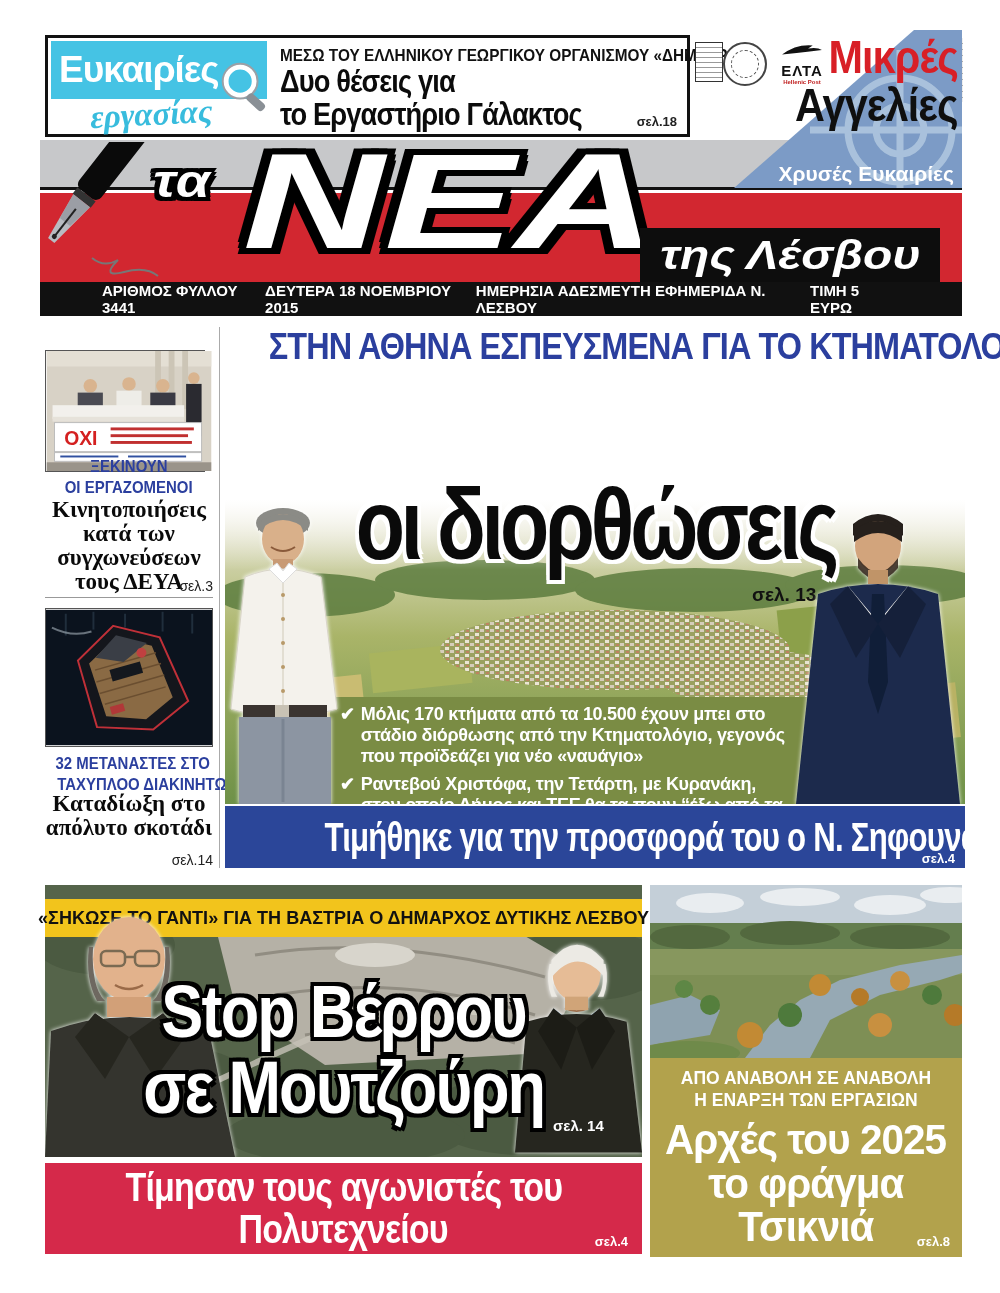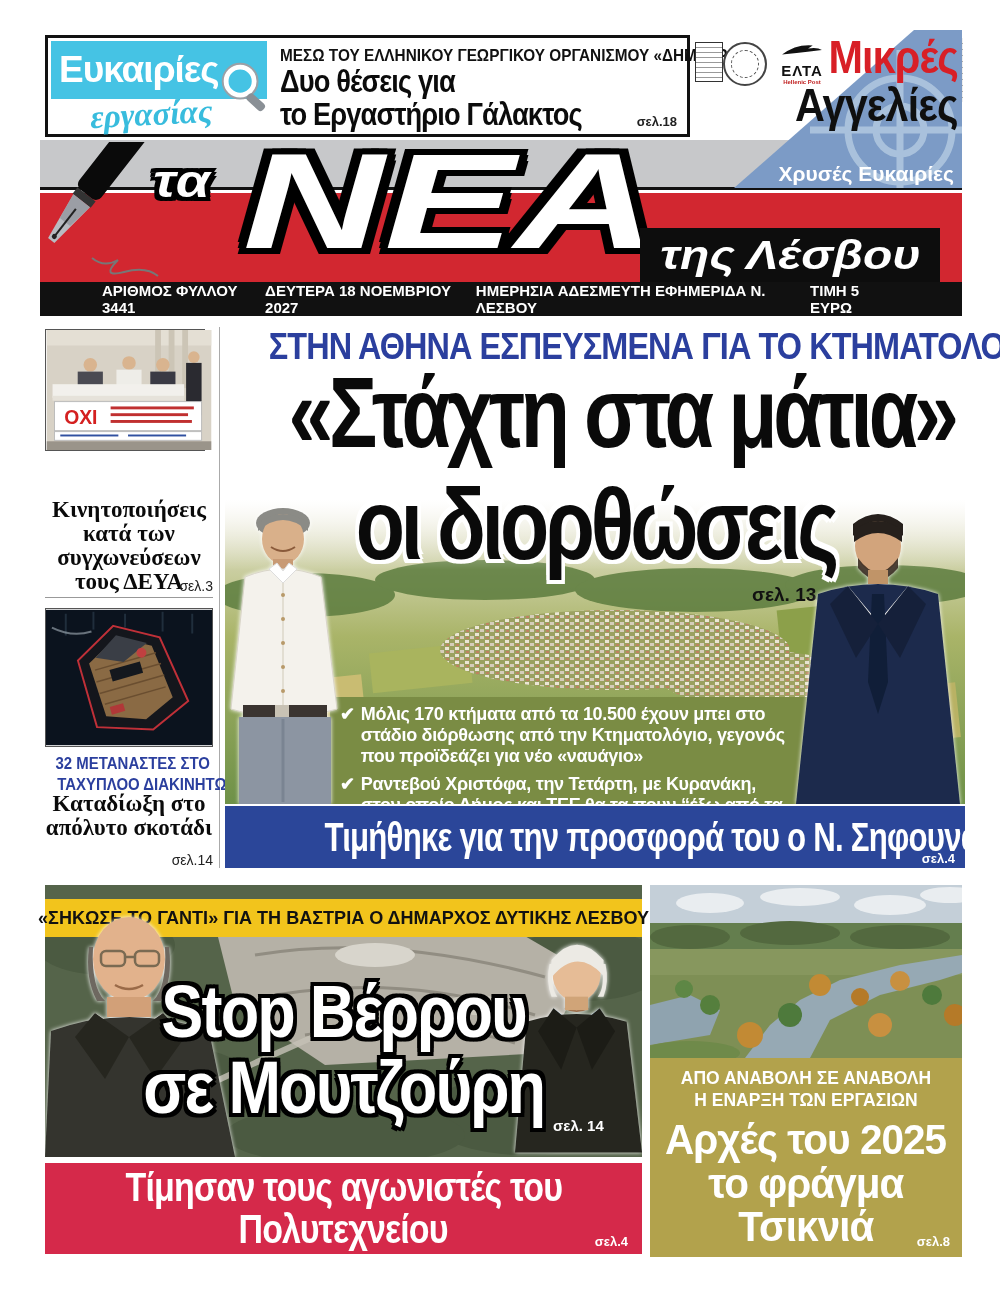--- a/index.html
+++ b/index.html
@@ -171,27 +171,26 @@
         <line x1="200" y1="20" x2="200" y2="180"></line>
       </g>
     </svg>
     <div class="classi-w1"><span class="cond">Μικρές</span></div>
     <div class="classi-w2"><span class="cond">Αγγελίες</span></div>
     <div class="classi-sub">Χρυσές Ευκαιρίες</div>
   </div>
 
   <div class="abs infobar">
     <span>ΑΡΙΘΜΟΣ ΦΥΛΛΟΥ 3441</span>
-    <span>ΔΕΥΤΕΡΑ 18 ΝΟΕΜΒΡΙΟΥ 2027</span>
+    <span>ΔΕΥΤΕΡΑ 18 ΝΟΕΜΒΡΙΟΥ 2015</span>
     <span>ΗΜΕΡΗΣΙΑ ΑΔΕΣΜΕΥΤΗ ΕΦΗΜΕΡΙΔΑ Ν. ΛΕΣΒΟΥ</span>
     <span>ΤΙΜΗ 5 ΕΥΡΩ</span>
   </div>
 
   <div class="abs lead-kicker ctr"><span class="cond">ΣΤΗΝ ΑΘΗΝΑ ΕΣΠΕΥΣΜΕΝΑ ΓΙΑ ΤΟ ΚΤΗΜΑΤΟΛΟΓΙΟ</span></div>
-  <div class="abs h1line ctr ow4" style="top:364px"><span class="cond">«Στάχτη στα μάτια»</span></div>
   <div class="abs h1line ctr ow4" style="top:476px"><span class="cond">οι διορθώσεις</span></div>
   <div class="abs lead-ref">σελ. 13</div>
 
   <div class="abs photo-main">
     <svg width="740" height="304" viewBox="0 0 740 304">
       <defs>
         <linearGradient id="vgrad" x1="0" y1="0" x2="0" y2="1">
           <stop offset="0" stop-color="#EDE9DC"></stop>
             <stop offset=".45" stop-color="#A9B468"></stop>
             <stop offset="1" stop-color="#6E9148"></stop>
@@ -280,21 +279,21 @@
     </svg>
   </div>
 
   <div class="abs honor">
     <span class="cond">Τιμήθηκε για την προσφορά του ο Ν. Σηφουνάκης</span>
     <span class="honor-ref">σελ.4</span>
   </div>
 
   <div class="abs vrule"></div>
 
-  <div class="abs ph" style="left:45px;top:329px;width:160px;height:122px">
+  <div class="abs ph" style="left:45px;top:350px;width:160px;height:122px">
     <svg width="166" height="120" viewBox="0 0 170 124">
       <rect width="170" height="124" fill="#D8D2C6"></rect>
       <rect width="170" height="16" fill="#E4DFD4"></rect>
       <g fill="#CCC5B6">
           <rect x="112" y="0" width="6" height="60"></rect>
           <rect x="126" y="0" width="6" height="60"></rect>
           <rect x="140" y="0" width="6" height="60"></rect>
         </g>
       <g>
         <circle cx="45" cy="36" r="7" fill="#D9B48F"></circle>
@@ -315,20 +314,24 @@
           <rect x="66" y="86" width="80" height="3"></rect>
           <rect x="66" y="93" width="84" height="3"></rect>
         </g>
       <rect x="8" y="105" width="152" height="9" fill="#FFF" stroke="#BBB"></rect>
       <g fill="#3050A0">
           <rect x="14" y="108" width="60" height="2"></rect>
           <rect x="84" y="108" width="60" height="2"></rect>
         </g>
       <rect x="0" y="115" width="170" height="9" fill="#9A948A"></rect>
     </svg>
+  </div>
+  <div class="abs sb-kicker" style="left:45px;top:456px">
+    <span class="cond">ΞΕΚΙΝΟΥΝ</span><br>
+    <span class="cond">ΟΙ ΕΡΓΑΖΟΜΕΝΟΙ</span>
   </div>
   <div class="abs sb-head" style="left:45px;top:498px">Κινητοποιήσεις κατά των συγχωνεύσεων τους ΔΕΥΑ</div>
   <div class="abs sb-ref" style="left:45px;top:578px">σελ.3</div>
   <div class="abs hrule" style="top:597px"></div>
 
   <div class="abs ph" style="left:45px;top:608px;width:168px;height:139px">
     <svg width="166" height="137" viewBox="0 0 168 137">
       <rect width="168" height="137" fill="#0B131E"></rect>
       <g stroke="#2E4050" stroke-width="2" opacity=".6">
         <line x1="20" y1="4" x2="20" y2="26"></line>

